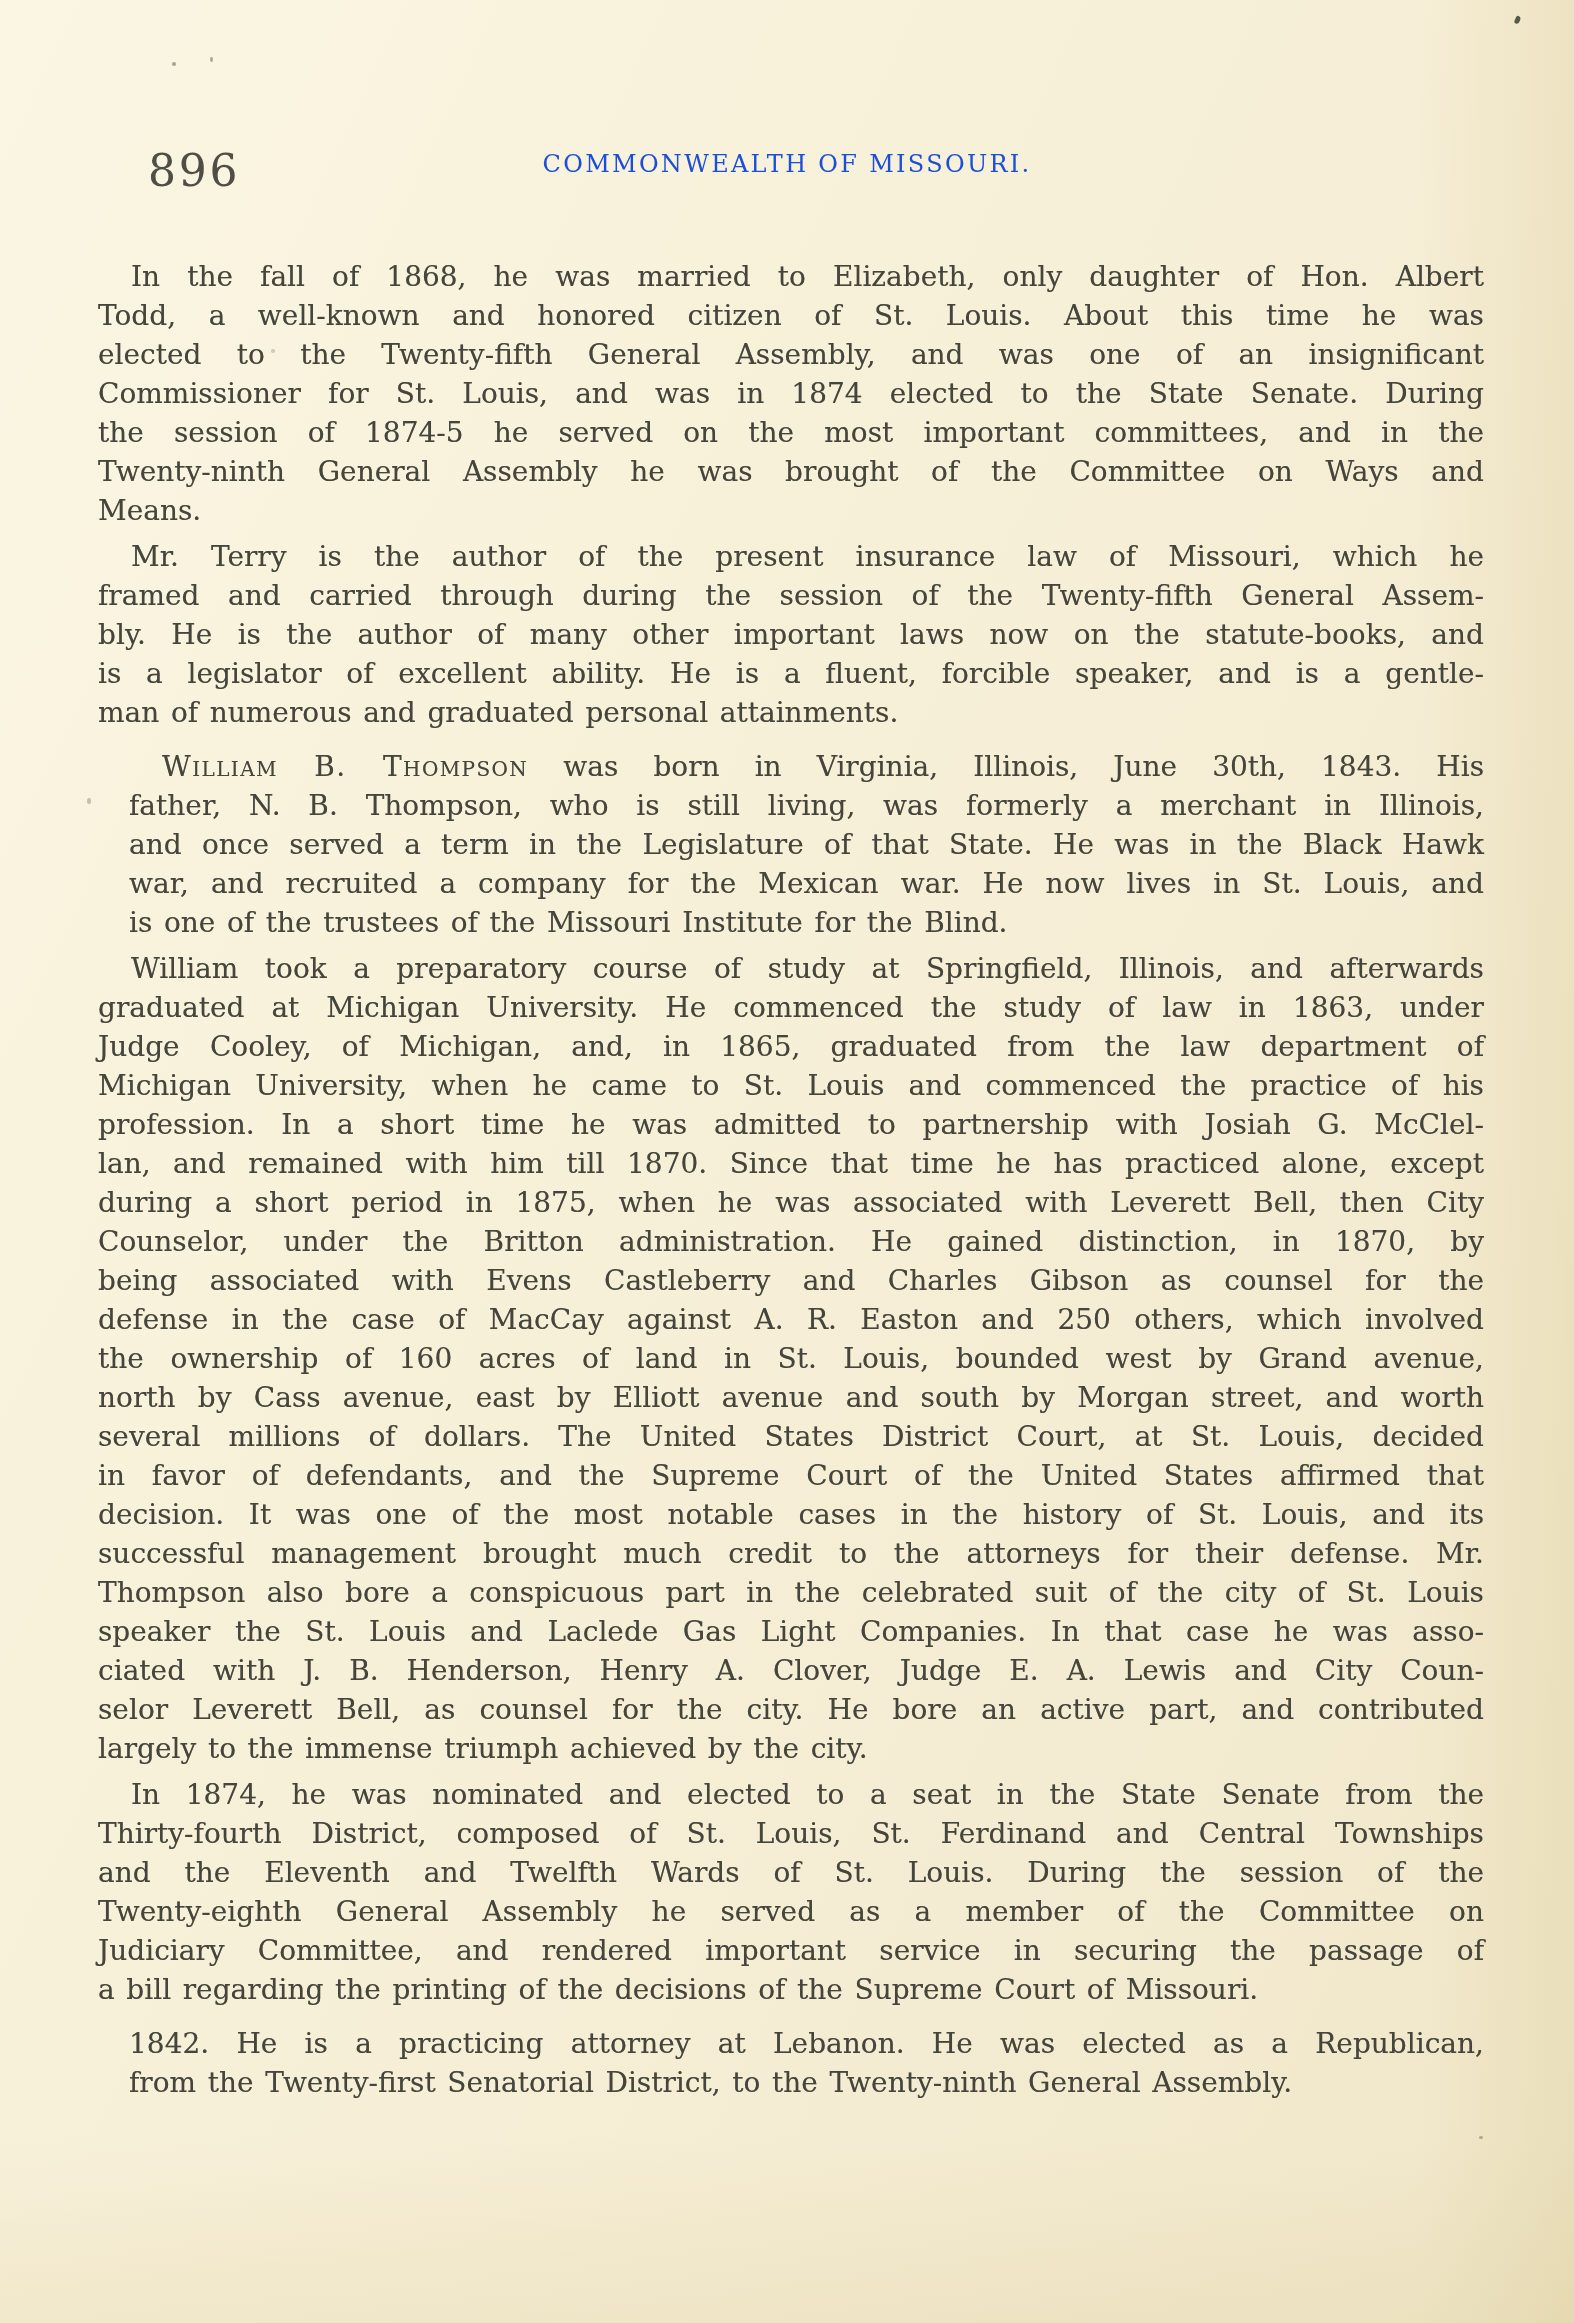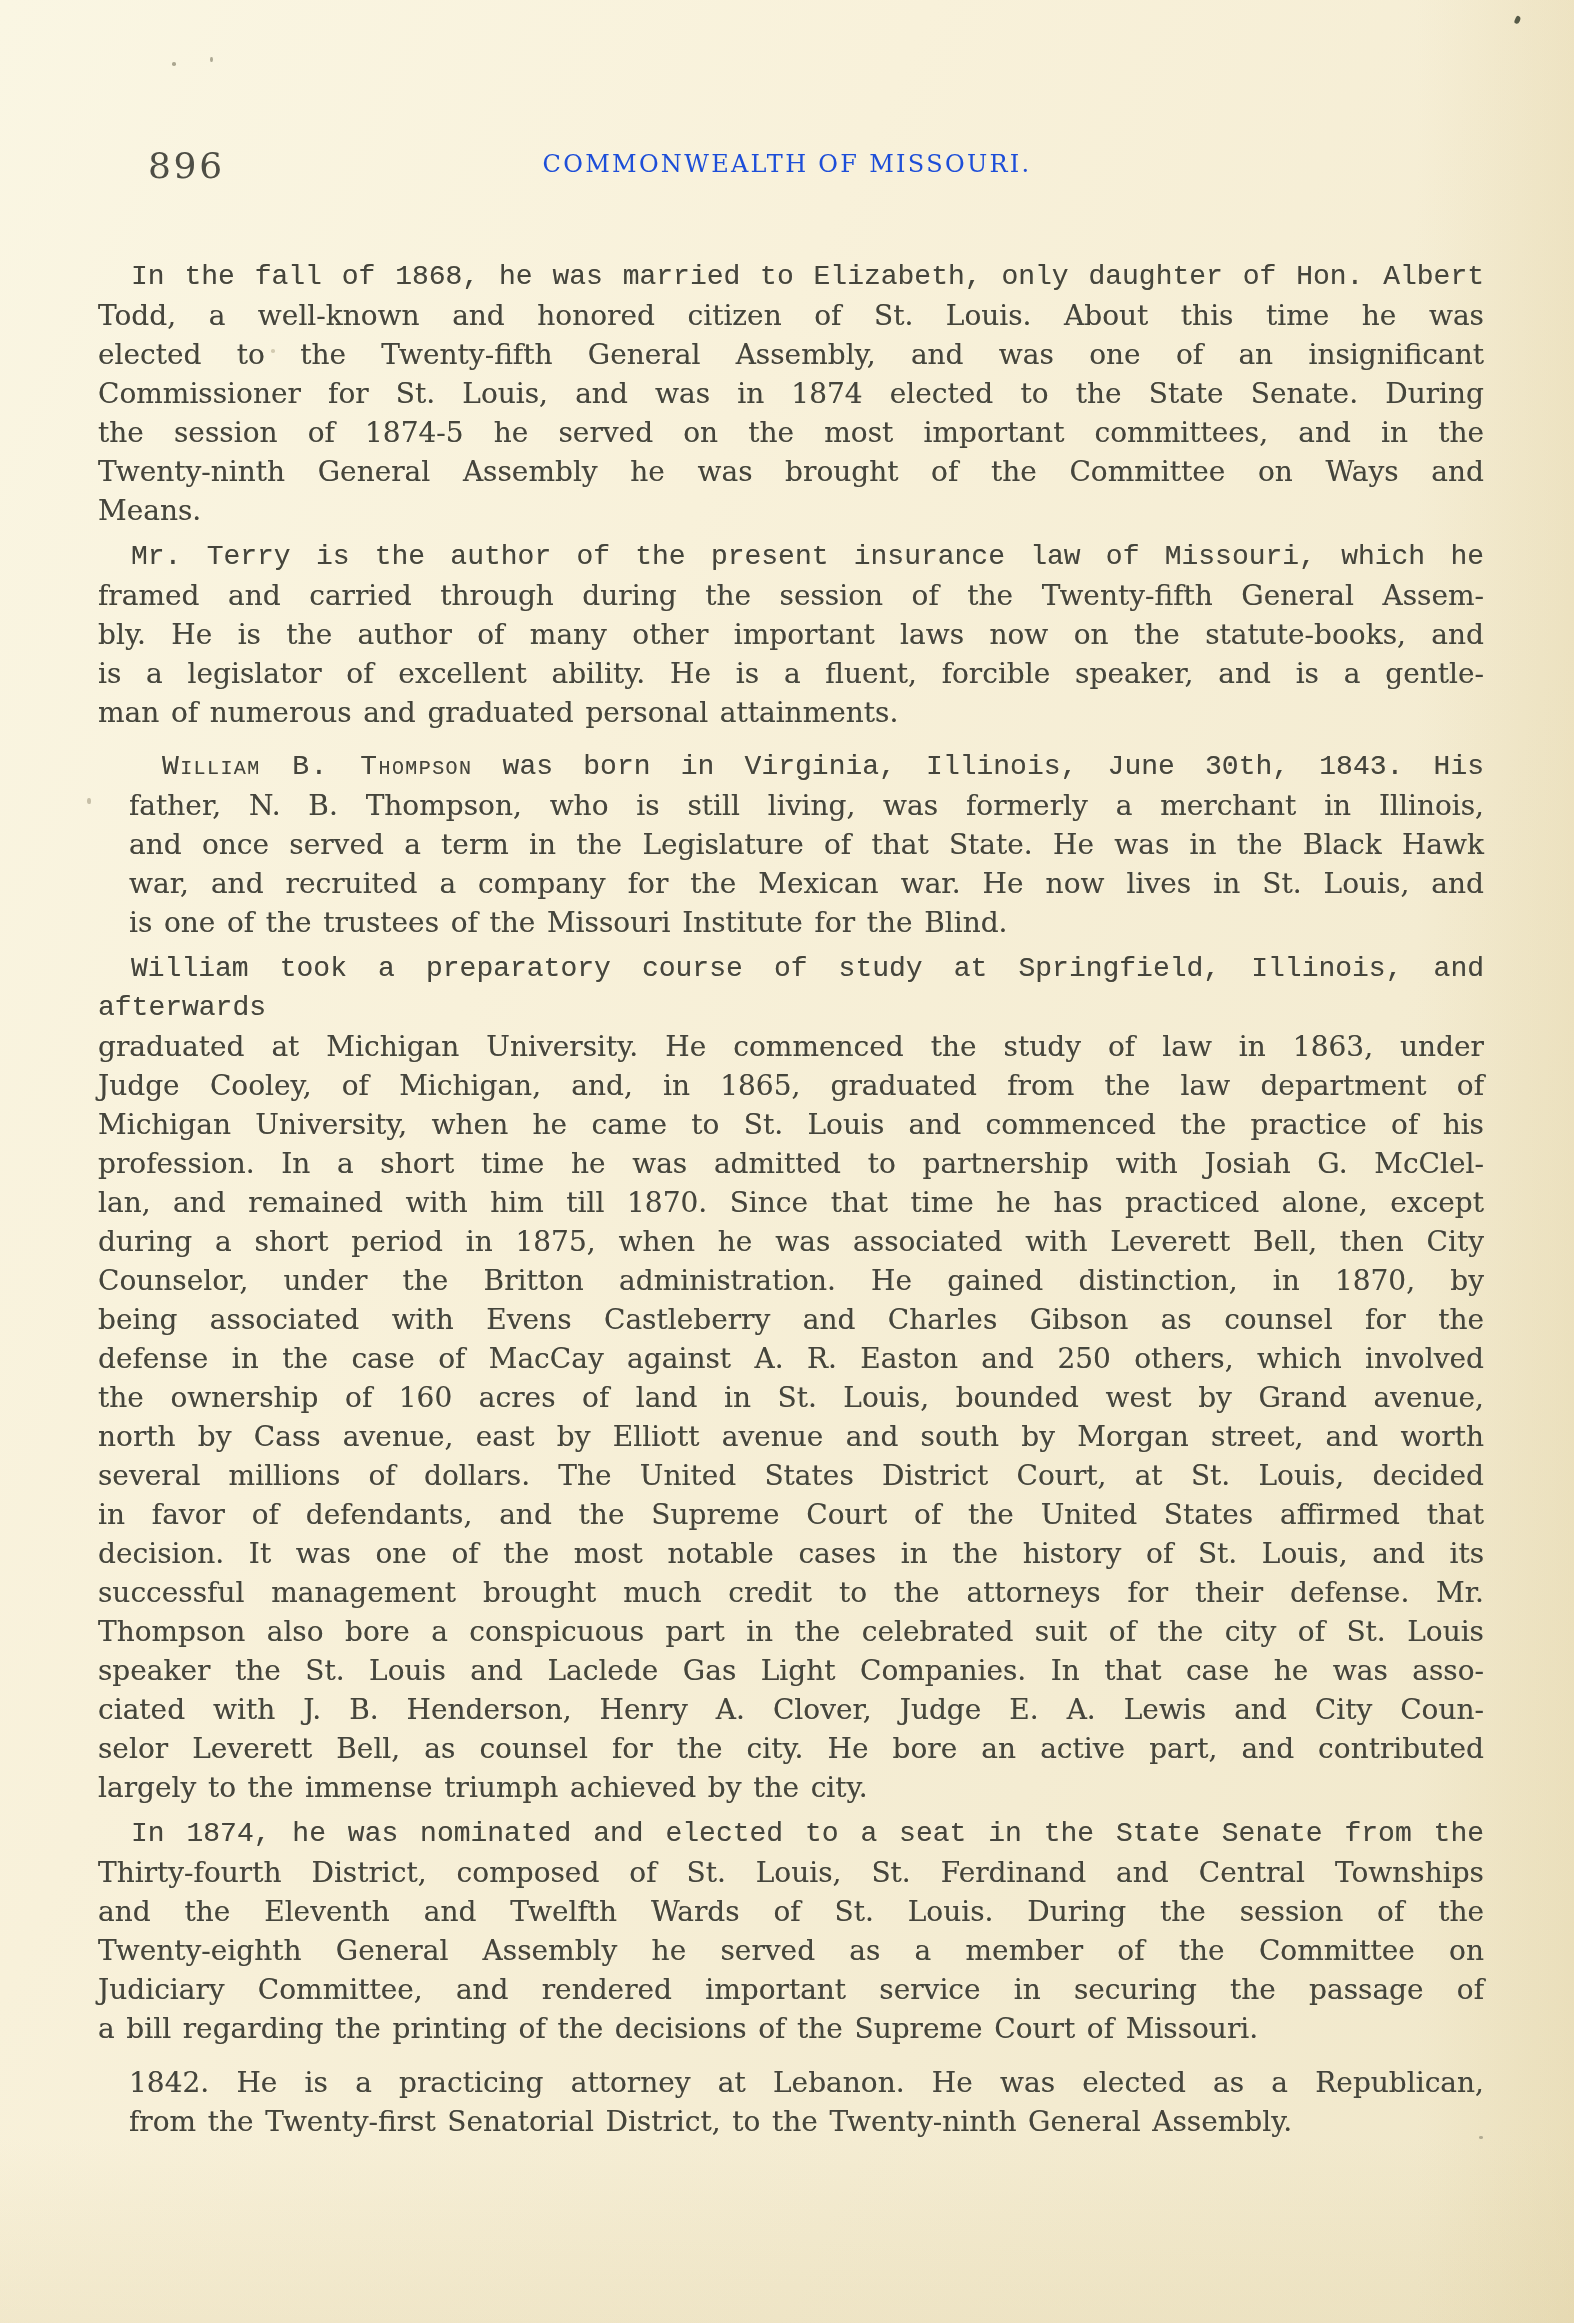--- a/index.html
+++ b/index.html
@@ -27,21 +27,21 @@
     top: 145px;
     left: 0;
     width: 100%;
     height: 45px;
     color: #4b4b42;
   }
   .page-number {
     position: absolute;
     left: 148px;
     top: 0;
-    font-size: 36px;
+    font-size: 44px;
     letter-spacing: 2.7px;
     color: #4e4e45;
   }
   .running-title {
     position: absolute;
     left: 0;
     right: 0;
     top: 5.4px;
     text-align: center;
     font-size: 24px;
@@ -69,21 +69,20 @@
   }
   .line {
     text-align: justify;
     text-align-last: left;
   }
   .line.just {
     text-align-last: justify;
   }
   .line.first {
     text-indent: 33px;
-    font-family: Liberation Mono, monospace;
   }
   .sc {
     font-variant: small-caps;
     letter-spacing: 1.4px;
   }
   
   .speck {
     position: absolute;
     border-radius: 50%;
   }

